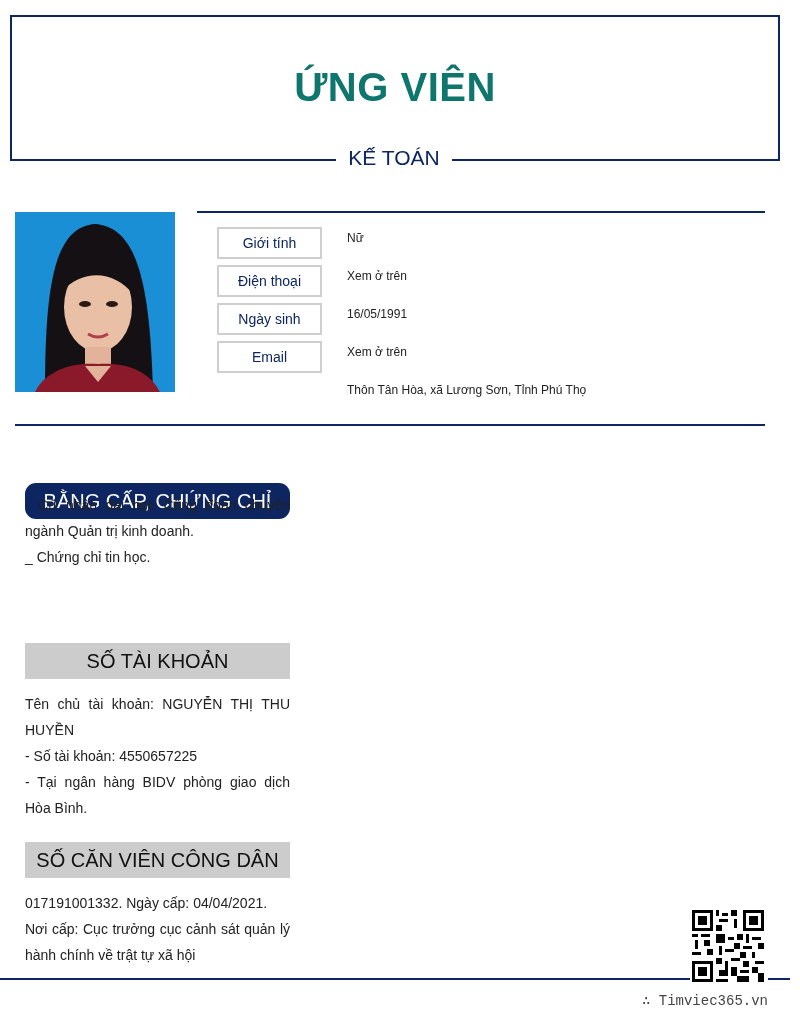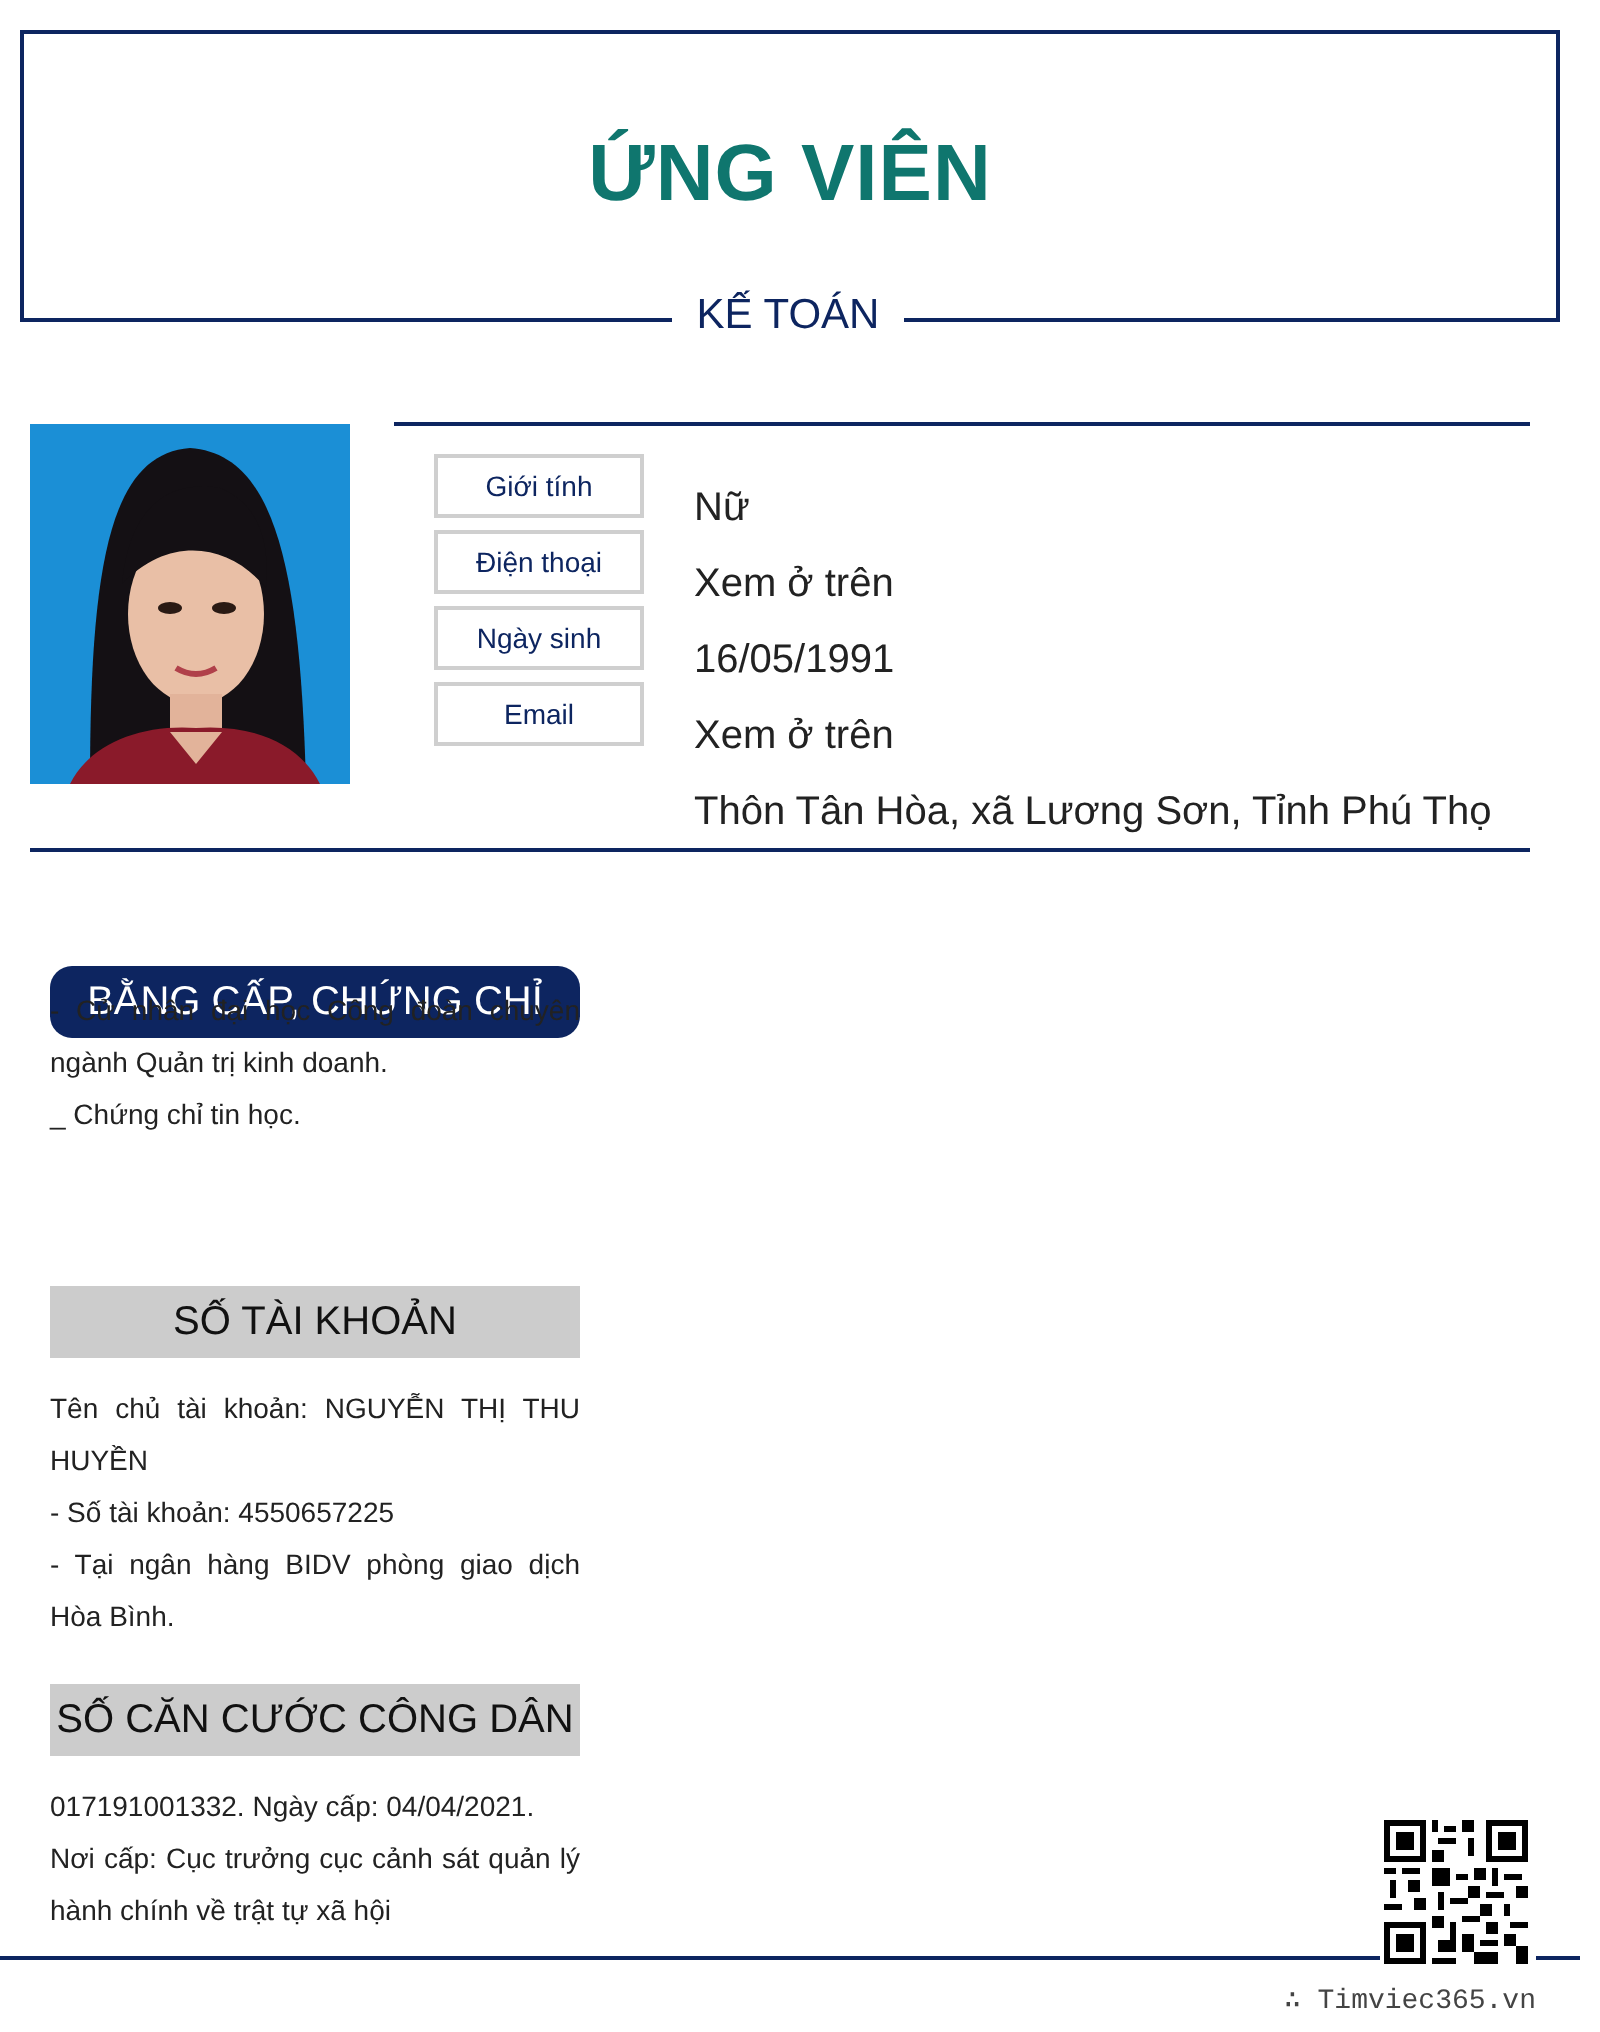--- a/index.html
+++ b/index.html
@@ -26,21 +26,21 @@
 
   .info-top-line { position: absolute; left: 197px; top: 211px; width: 568px; height: 2px; background: #0d2560; }
   .info-bottom-line { position: absolute; left: 15px; top: 424px; width: 750px; height: 2px; background: #0d2560; }
 
   .info-row { position: absolute; left: 217px; height: 32px; width: 560px; }
   .info-label {
     position: absolute; left: 0; top: 0; width: 105px; height: 32px;
     border: 2px solid #cfcfcf; text-align: center; line-height: 28px;
     font-size: 14px; font-weight: normal; color: #0d2560;
   }
-  .info-value { position: absolute; left: 130px; top: 16px; font-size: 20px; color: #222; }
+  .info-value { position: absolute; left: 130px; top: 4px; font-size: 12px; color: #222; }
 
   .section-title {
     position: absolute; left: 25px; width: 265px; height: 36px; text-align: center;
     font-size: 20px; line-height: 36px;
   }
   .section-title.dark { background: #0d2560; color: #ffffff; }
   .section-title.gray { background: #cccccc; color: #111; }
 
   .section-body {
     position: absolute; left: 25px; width: 265px; font-size: 14px; line-height: 26px;
@@ -109,21 +109,21 @@
   <p>_ Chứng chỉ tin học.</p>
 </div>
 
 <div class="section-title gray" style="top:643px;">SỐ TÀI KHOẢN</div>
 <div class="section-body" style="top:691px;">
   <p>Tên chủ tài khoản: NGUYỄN THỊ THU HUYỀN</p>
   <p>- Số tài khoản: 4550657225</p>
   <p>- Tại ngân hàng BIDV phòng giao dịch Hòa Bình.</p>
 </div>
 
-<div class="section-title gray" style="top:842px;">SỐ CĂN CƯỚC CÔNG DÂN</div>
+<div class="section-title gray" style="top:842px;">SỐ CĂN VIÊN CÔNG DÂN</div>
 <div class="section-body" style="top:890px;">
   <p>017191001332. Ngày cấp: 04/04/2021.</p>
   <p>Nơi cấp: Cục trưởng cục cảnh sát quản lý hành chính về trật tự xã hội</p>
 </div>
 
 <div class="footer-line-left"></div>
 <div class="footer-line-right"></div>
 
 <div class="qr">
   <svg width="72" height="72" viewBox="0 0 24 24" shape-rendering="crispEdges">

